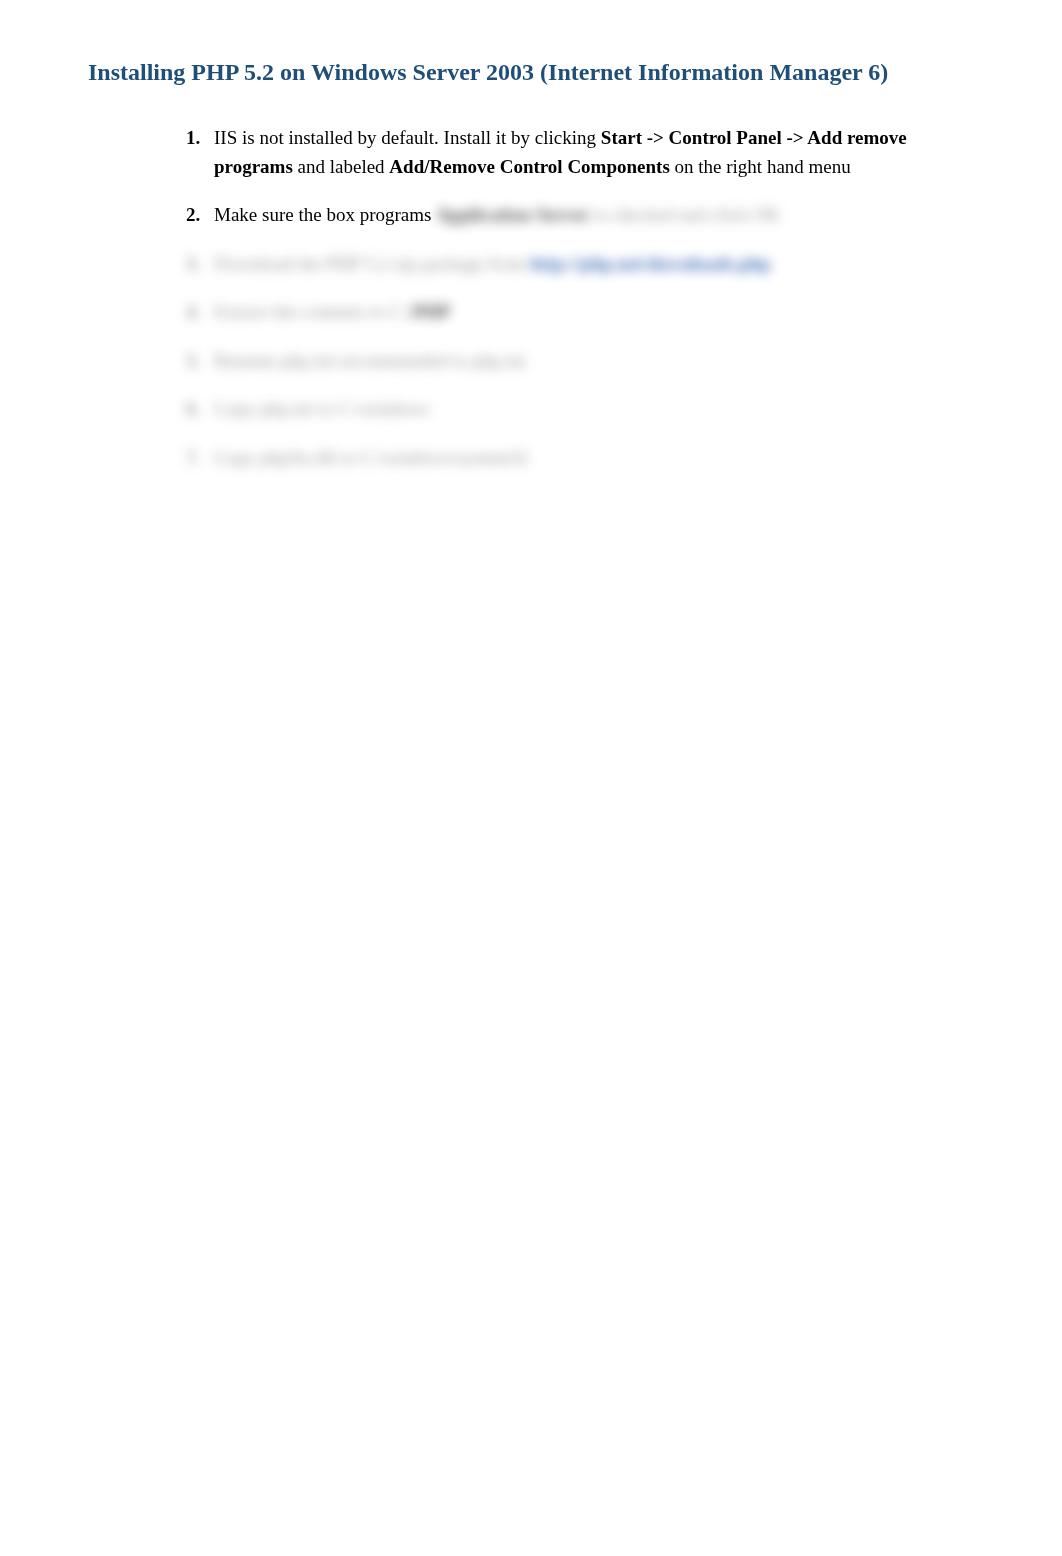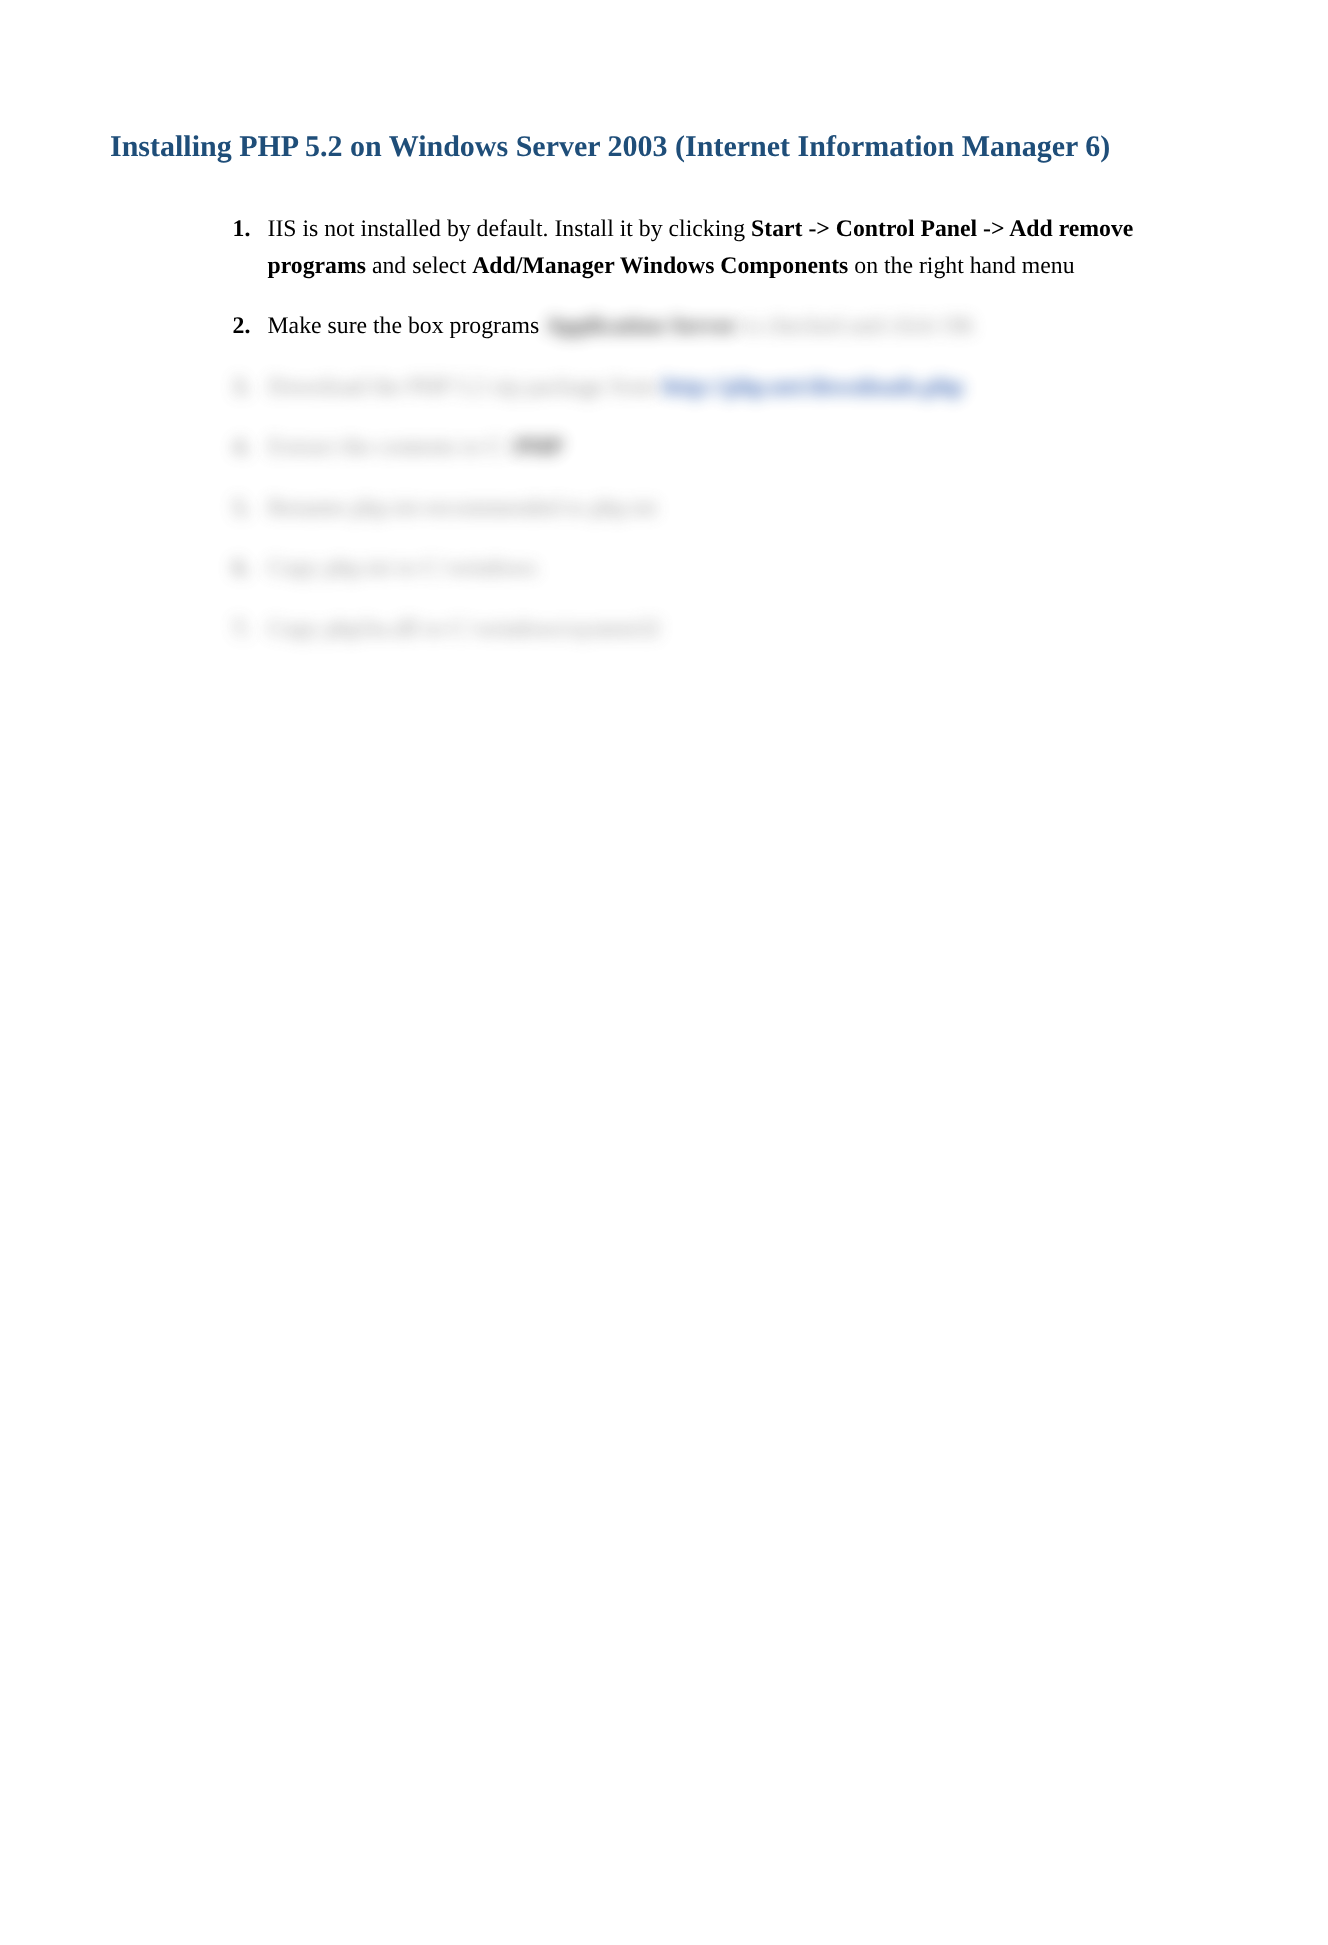--- a/index.html
+++ b/index.html
@@ -8,21 +8,21 @@
       box-sizing: border-box;
     }
     body {
       width: 1062px;
       height: 1556px;
       background: #ffffff;
       font-family: 'Times New Roman', Times, serif;
       position: relative;
     }
     .page {
-      padding: 102px 88px 0 88px;
+      padding: 56px 88px 0 88px;
     }
     .title {
       color: #1f4e79;
       font-size: 24px;
       font-weight: bold;
       line-height: 1.35;
       padding-left: 0;
       text-indent: -32px;
       margin-left: 32px;
     }
@@ -69,21 +69,21 @@
     }
   </style>
 </head>
 <body>
 
 <div class="page">
   <h1 class="title">Installing PHP 5.2 on Windows Server 2003 (Internet Information Manager 6)</h1>
   <div class="list-container" id="list-mount">
       <div class="list-item">
         <div class="list-number">1.</div>
-        <div class="list-content"><span>IIS is not installed by default. Install it by clicking </span><span class="bold">Start -&gt; Control Panel -&gt; Add remove programs</span><span> and select </span><span class="bold">Add/Manager Windows Components</span><span> on the right hand menu</span></div>
+        <div class="list-content"><span>IIS is not installed by default. Install it by clicking </span><span class="bold">Start -&gt; Control Panel -&gt; Add remove programs</span><span> and labeled </span><span class="bold">Add/Remove Control Components</span><span> on the right hand menu</span></div>
       </div>
       <div class="list-item">
         <div class="list-number">2.</div>
         <div class="list-content"><span>Make sure the box programs </span><span class="blur-text blur-dark bold">Application Server</span><span class="blur-text blur-gray"> is checked and click OK</span></div>
       </div>
       <div class="list-item blurred">
         <div class="list-number">3.</div>
         <div class="list-content"><span class="blur-text blur-gray">Download the PHP 5.2 zip package from </span><span class="blur-text blur-blue bold">http://php.net/downloads.php</span></div>
       </div>
       <div class="list-item blurred">

